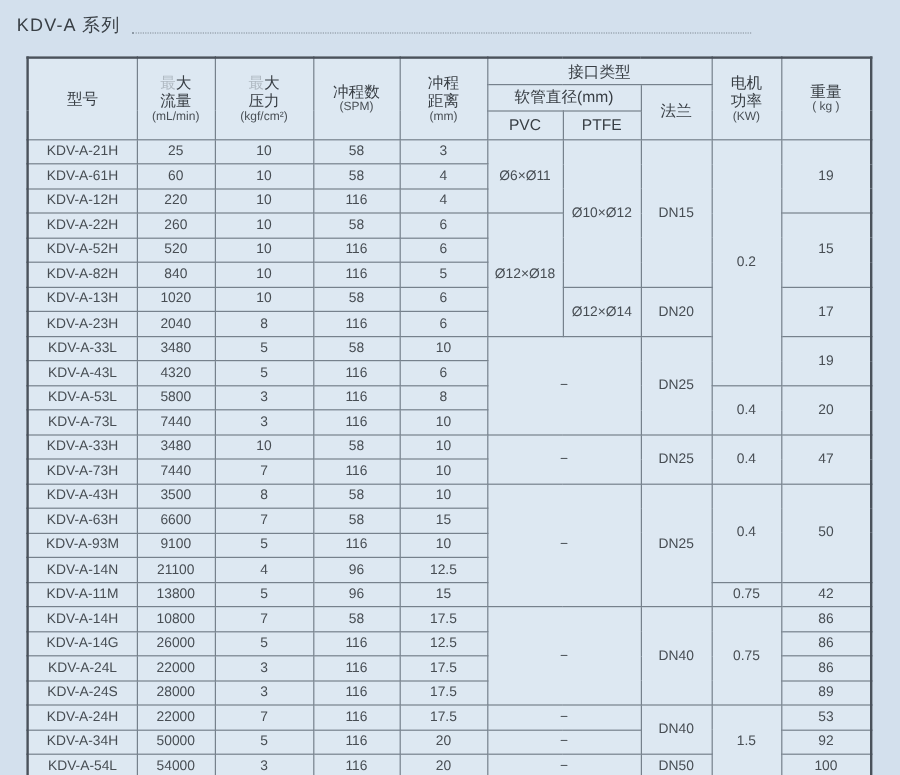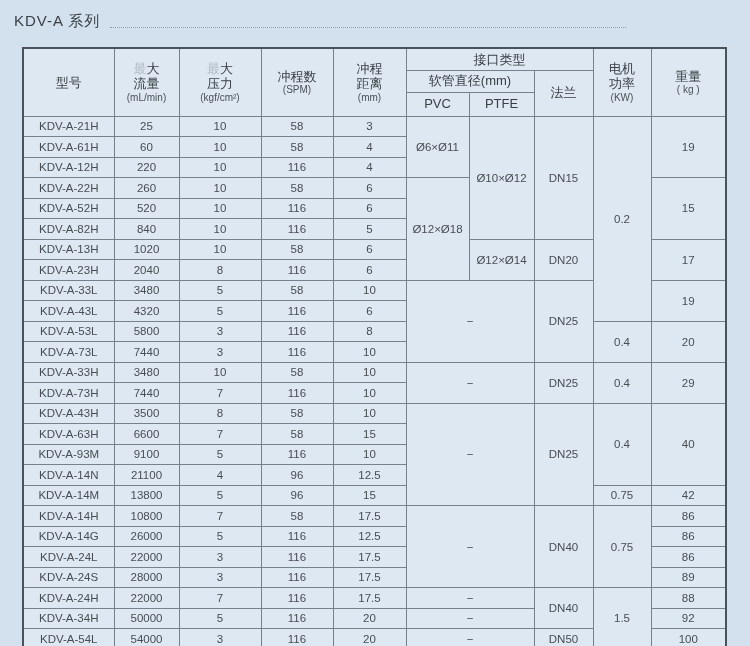--- a/index.html
+++ b/index.html
@@ -240,39 +240,39 @@
         </tr>
         <tr>
           <td>KDV-A-33H</td>
           <td>3480</td>
           <td>10</td>
           <td>58</td>
           <td>10</td>
           <td rowspan="2" colspan="2">−</td>
           <td rowspan="2">DN25</td>
           <td rowspan="2">0.4</td>
-          <td rowspan="2">29</td>
+          <td rowspan="2">47</td>
         </tr>
         <tr>
           <td>KDV-A-73H</td>
           <td>7440</td>
           <td>7</td>
           <td>116</td>
           <td>10</td>
         </tr>
         <tr>
           <td>KDV-A-43H</td>
           <td>3500</td>
           <td>8</td>
           <td>58</td>
           <td>10</td>
           <td rowspan="5" colspan="2">−</td>
           <td rowspan="5">DN25</td>
           <td rowspan="4">0.4</td>
-          <td rowspan="4">40</td>
+          <td rowspan="4">50</td>
         </tr>
         <tr>
           <td>KDV-A-63H</td>
           <td>6600</td>
           <td>7</td>
           <td>58</td>
           <td>15</td>
         </tr>
         <tr>
           <td>KDV-A-93M</td>
@@ -282,21 +282,21 @@
           <td>10</td>
         </tr>
         <tr>
           <td>KDV-A-14N</td>
           <td>21100</td>
           <td>4</td>
           <td>96</td>
           <td>12.5</td>
         </tr>
         <tr>
-          <td>KDV-A-14M</td>
+          <td>KDV-A-11M</td>
           <td>13800</td>
           <td>5</td>
           <td>96</td>
           <td>15</td>
           <td>0.75</td>
           <td>42</td>
         </tr>
         <tr>
           <td>KDV-A-14H</td>
           <td>10800</td>
@@ -334,21 +334,21 @@
         </tr>
         <tr>
           <td>KDV-A-24H</td>
           <td>22000</td>
           <td>7</td>
           <td>116</td>
           <td>17.5</td>
           <td colspan="2">−</td>
           <td rowspan="2">DN40</td>
           <td rowspan="3">1.5</td>
-          <td>88</td>
+          <td>53</td>
         </tr>
         <tr>
           <td>KDV-A-34H</td>
           <td>50000</td>
           <td>5</td>
           <td>116</td>
           <td>20</td>
           <td colspan="2">−</td>
           <td>92</td>
         </tr>

